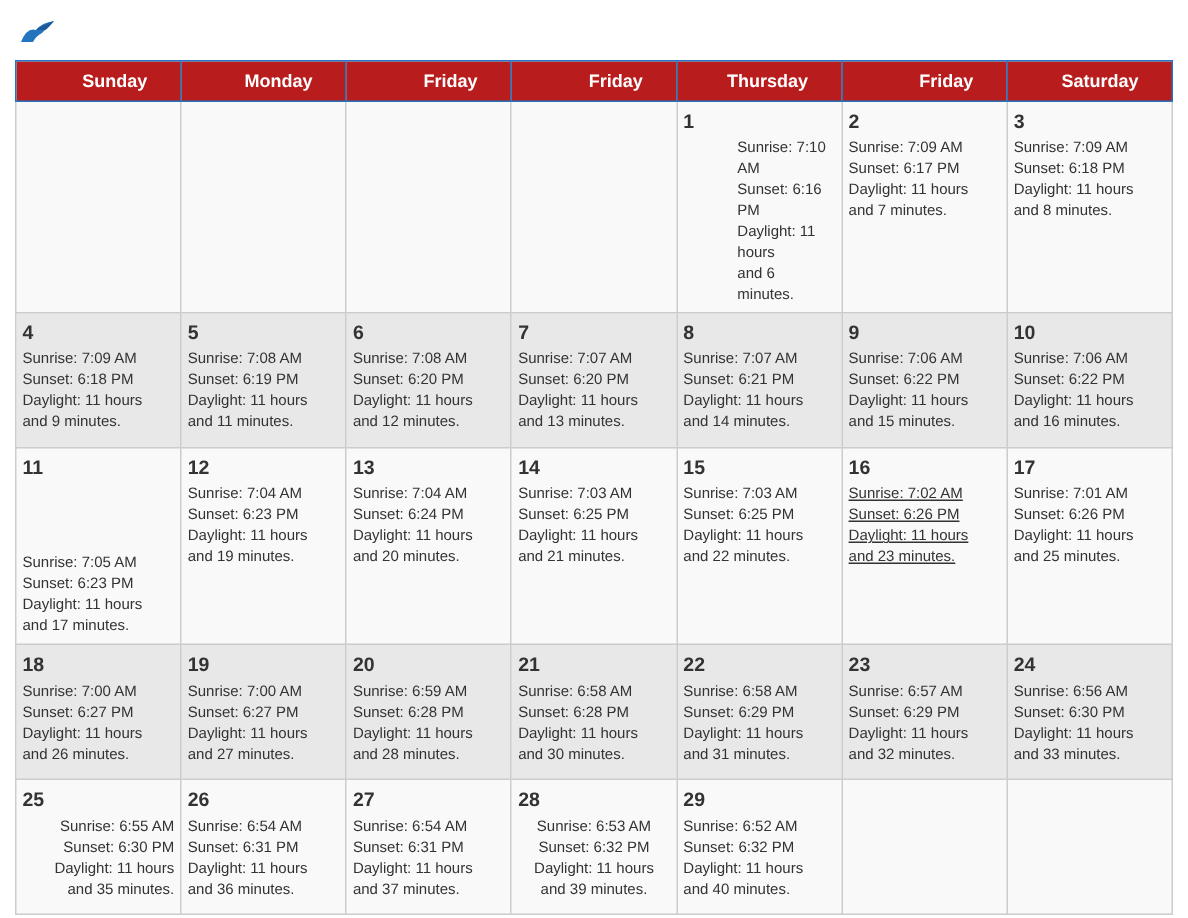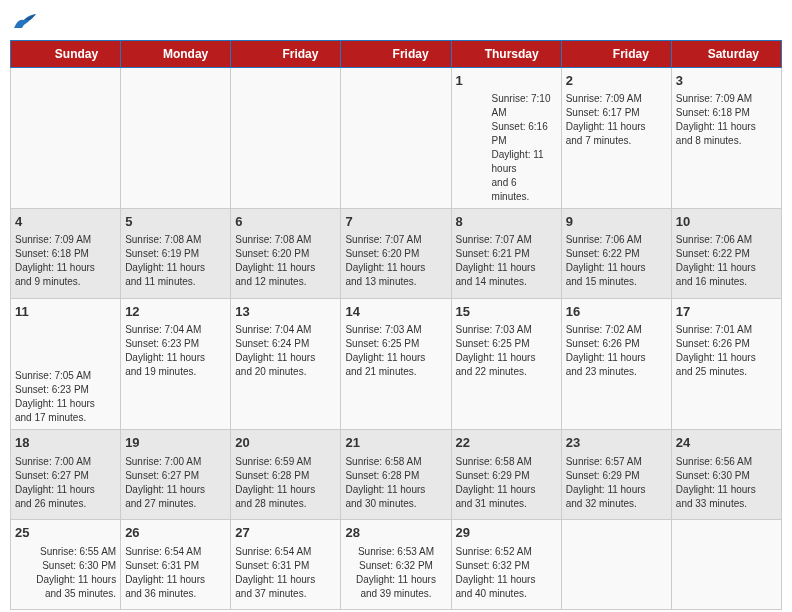--- a/index.html
+++ b/index.html
@@ -232,21 +232,21 @@
         </td>
         <td>
           <span class="day-num">15</span>
           <div class="day-info" style="white-space: pre-line;">Sunrise: 7:03 AM
 Sunset: 6:25 PM
 Daylight: 11 hours
 and 22 minutes.</div>
         </td>
         <td>
           <span class="day-num">16</span>
-          <div class="day-info" style="white-space: pre-line;">Sunrise: 7:02 AM
+          <div class="day-info" style="white-space: pre-line; text-decoration: underline;">Sunrise: 7:02 AM
 Sunset: 6:26 PM
 Daylight: 11 hours
 and 23 minutes.</div>
         </td>
         <td>
           <span class="day-num">17</span>
           <div class="day-info" style="white-space: pre-line;">Sunrise: 7:01 AM
 Sunset: 6:26 PM
 Daylight: 11 hours
 and 25 minutes.</div>

